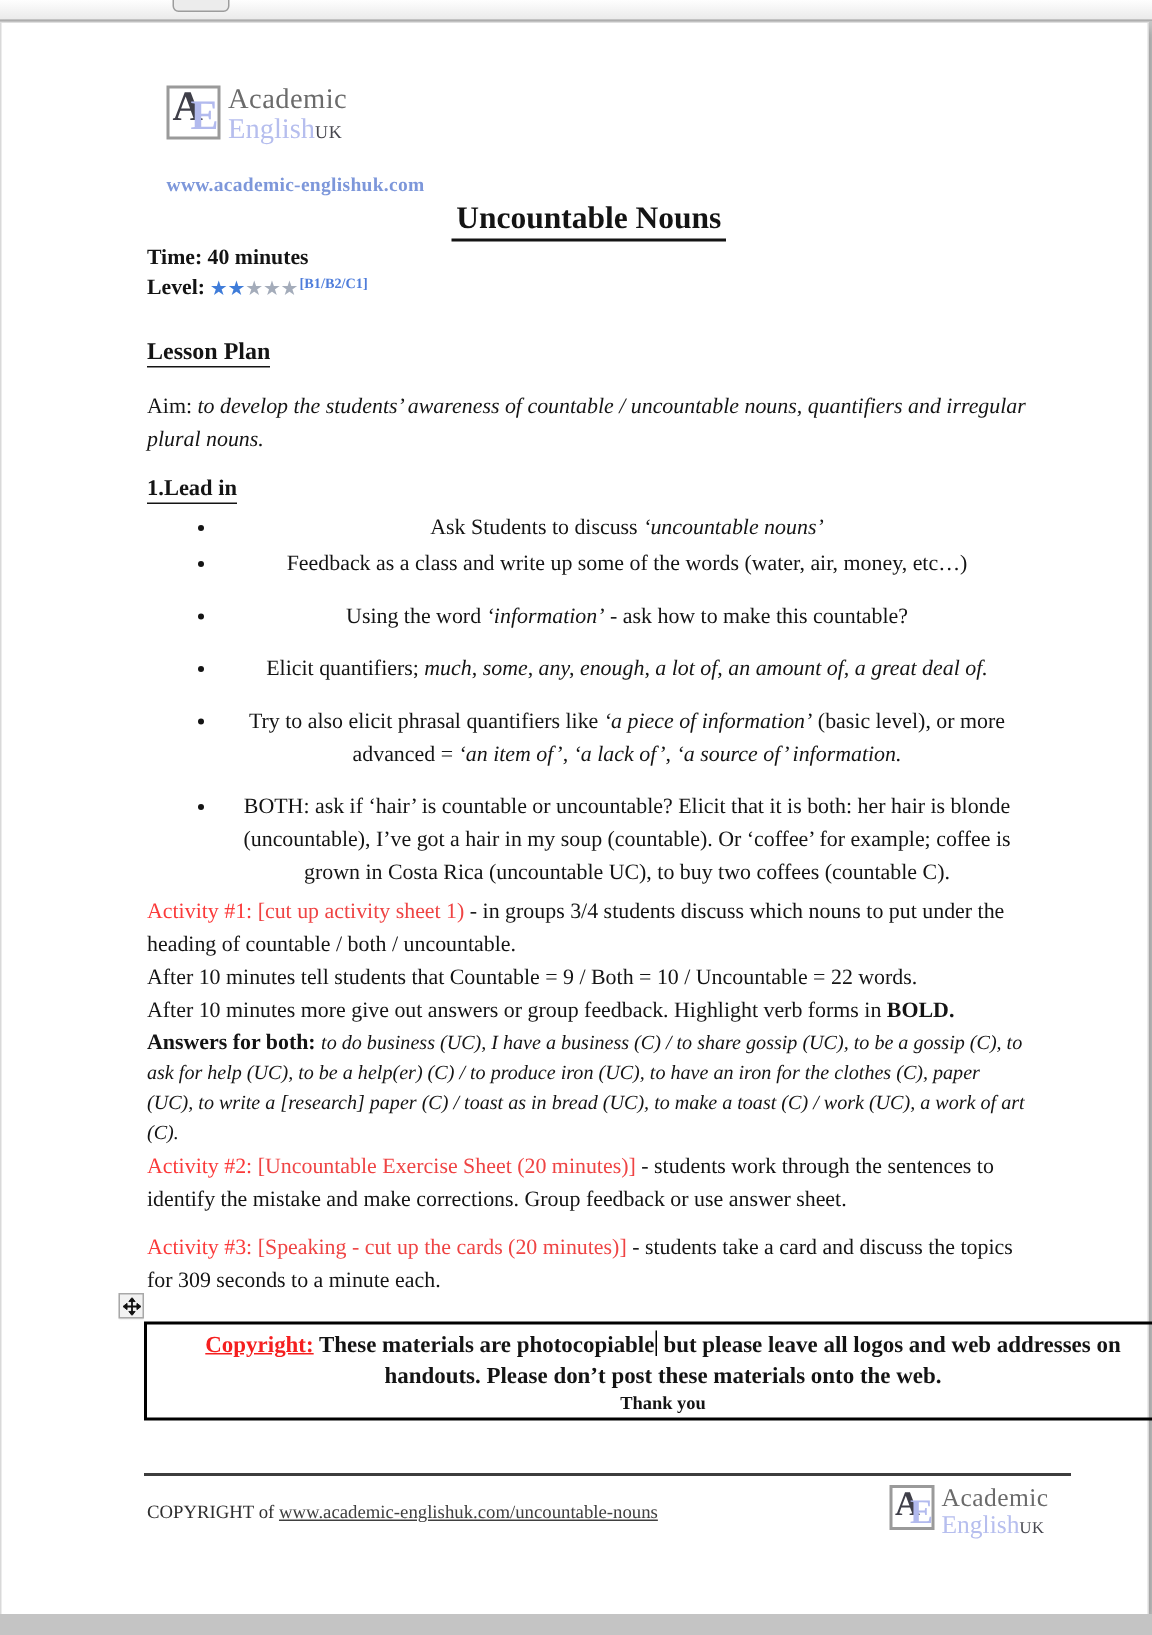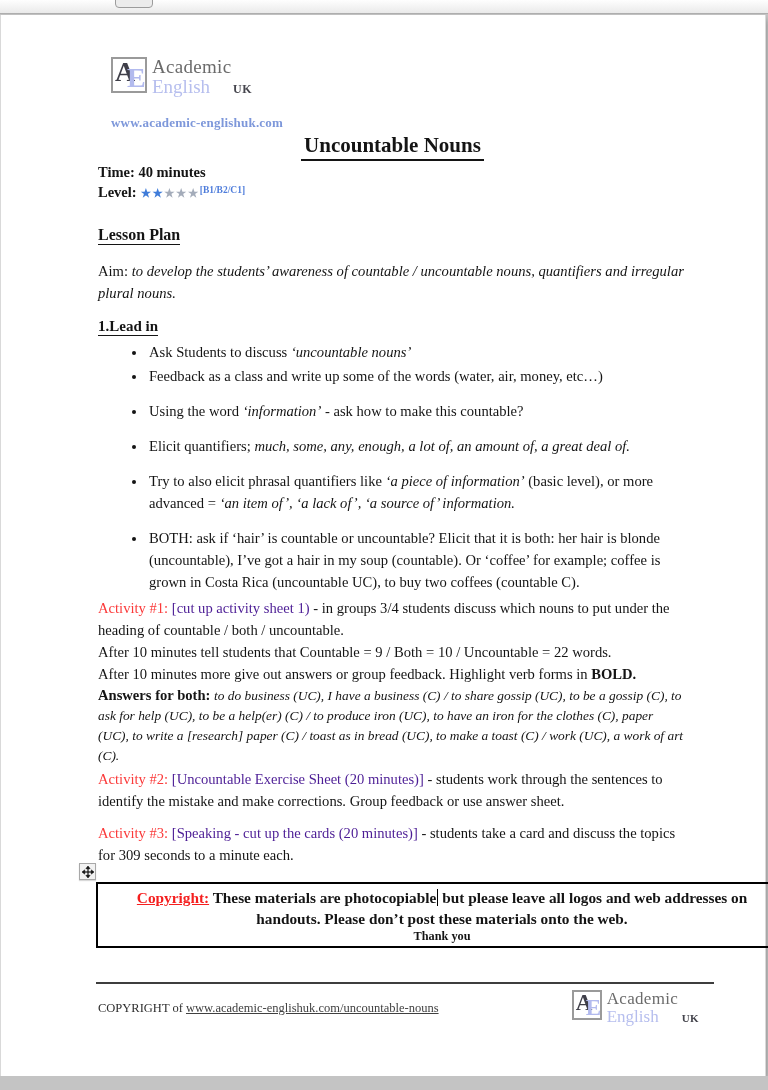--- a/index.html
+++ b/index.html
@@ -35,21 +35,21 @@
   .logo-row { display:flex; align-items:flex-start; }
   .logo-box {
     width:36px; height:36px; border:2px solid #9a9a9a; background:#fff;
     position:relative; flex:0 0 auto;
   }
   .logo-box .la { position:absolute; left:2px; top:-3px; font-weight:bold; font-size:28px; color:#3f3f49; }
   .logo-box .le { position:absolute; left:14px; top:3px; font-weight:bold; font-size:28px; color:#b2baee; }
   .logo-text { margin-left:5px; line-height:1; }
   .lt1 { font-size:19px; color:#6b6b6b; letter-spacing:0.3px; }
   .lt2 { font-size:19px; color:#b6beee; margin-top:1px; }
-  .ltuk { font-size:12px; color:#46464e; font-weight:bold; letter-spacing:0.4px;padding-left:23px; }
+  .ltuk { font-size:12px; color:#46464e; font-weight:normal; letter-spacing:0.4px; }
   .site-link { display:block; font-size:13px; color:#7d97da; margin-top:19px; text-decoration:none; font-weight:bold; letter-spacing:0.2px; cursor:pointer; }
 
   
   .footer-logo { position:absolute; top:975px; right:66px; }
   .footer-logo .logo-box { width:30px; height:30px; }
   .footer-logo .la { font-size:23px; top:-2px; left:2px; }
   .footer-logo .le { font-size:23px; left:12px; top:3px; }
   .footer-logo .lt1, .footer-logo .lt2 { font-size:17px; }
   .footer-logo .ltuk { font-size:11px; }
 
@@ -62,30 +62,30 @@
   .stars-empty  { color:#a4acba; font-size:11.5px; letter-spacing:1.5px; }
   .level-tag { color:#4f7ddb; font-size:9.5px; vertical-align:4px; }
 
   
   .section-heading { margin-top:24px; font-size:16px; font-weight:bold; }
   .section-heading .u, .lead-heading .u { border-bottom:1.6px solid #141414; padding-bottom:1px; }
   .aim { margin-top:16px; font-size:14.6px; line-height:22px; }
   .lead-heading { margin-top:14px; font-size:15px; font-weight:bold; }
 
   .bullets { margin:6px 0 0 0; padding-left:49px; font-size:14.6px; line-height:22px; list-style:disc outside; }
-  .bullets li { padding-left:2px; margin-bottom:13px; }
+  .bullets li { padding-left:2px; margin-bottom:13px;text-align:center; }
   .bullets li.tight { margin-bottom:2px; }
   .bullets li:last-child { margin-bottom:0; }
 
   .act-p { font-size:14.6px; line-height:22px; }
   .act-1 { margin-top:4px; }
   .act-2 { margin-top:2px; }
   .act-3 { margin-top:10px; }
   .red   { color:#fb3a3a; }
-  .green { color:#4c1d95; }
+  .green { color:#ef4444; }
 
   .answers { margin-top:0; font-size:13.4px; line-height:20px; font-style:italic; }
   .answers-label { font-style:normal; font-weight:bold; font-size:14.6px; }
 
   
   .copy-wrap { position:relative; margin-top:16px; margin-left:-2px; width:692px; }
   .copy-box {
     border:2px solid #000; text-align:center; font-weight:bold;
     font-size:15.3px; line-height:21px; padding:3px 8px 2px;
   }

